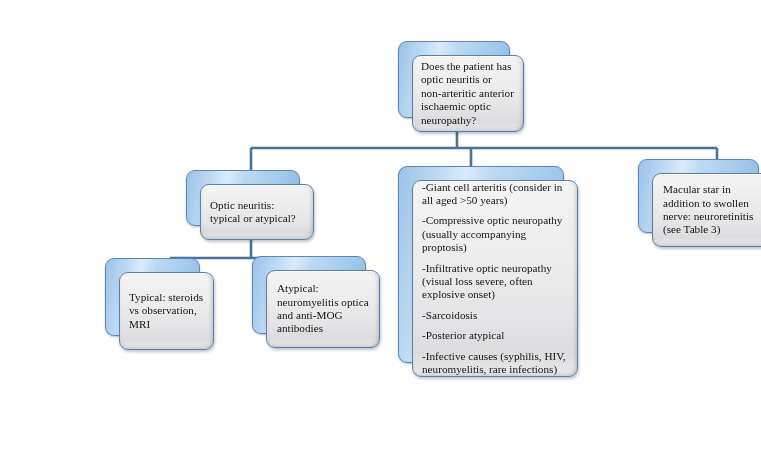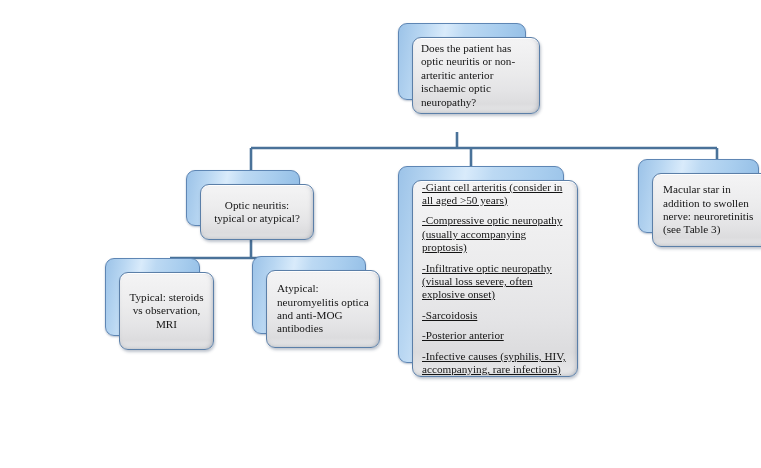--- a/index.html
+++ b/index.html
@@ -78,31 +78,30 @@
   }
   .node .front .inner {
     padding: 0 9px;
   }
 
   .txt {
     font-size: 11.2px;
     line-height: 13.4px;
     color: #141414;
   }
-  .txt.center { text-align: center; }
+  .txt.center { }
   .txt.left   { text-align: left; }
 
   .list-item {
     margin: 0 0 7px 0;
-    text-decoration: underline;
   }
   .list-item:last-child { margin-bottom: 0; }
 
   
-  #node-root      { left: 398px; top: 23px;  width: 126px; height: 91px; padding-left: 16px; }
+  #node-root      { left: 398px; top: 41px;  width: 126px; height: 91px; }
   #node-root .front .inner { padding: 0 8px; }
 
   #node-optic     { left: 186px; top: 170px; width: 128px; height: 70px; }
   #node-causes    { left: 398px; top: 166px; width: 180px; height: 211px; }
   #node-macular   { left: 598px; top: 159px; width: 135px; height: 88px; margin-left: 40px; }
 
   #node-typical   { left: 105px; top: 258px; width: 109px; height: 92px; }
   #node-atypical  { left: 252px; top: 256px; width: 128px; height: 92px; border-radius: 23px; }
 
   #node-causes .front .inner { padding: 0 9px; }
@@ -154,22 +153,22 @@
 
   <div class="node" id="node-causes">
     <div class="back"></div>
     <div class="front">
       <div class="inner">
         <div class="txt left">
           <p class="list-item">-Giant cell arteritis (consider in all aged &gt;50 years)</p>
           <p class="list-item">-Compressive optic neuropathy (usually accompanying proptosis)</p>
           <p class="list-item">-Infiltrative optic neuropathy (visual loss severe, often explosive onset)</p>
           <p class="list-item">-Sarcoidosis</p>
-          <p class="list-item">-Posterior anterior</p>
-          <p class="list-item">-Infective causes (syphilis, HIV, accompanying, rare infections)</p>
+          <p class="list-item">-Posterior atypical</p>
+          <p class="list-item">-Infective causes (syphilis, HIV, neuromyelitis, rare infections)</p>
         </div>
       </div>
     </div>
   </div>
 
   <div class="node" id="node-macular">
     <div class="back"></div>
     <div class="front">
       <div class="inner">
         <div class="txt left">Macular star in addition to swollen nerve: neuroretinitis (see Table 3)</div>

